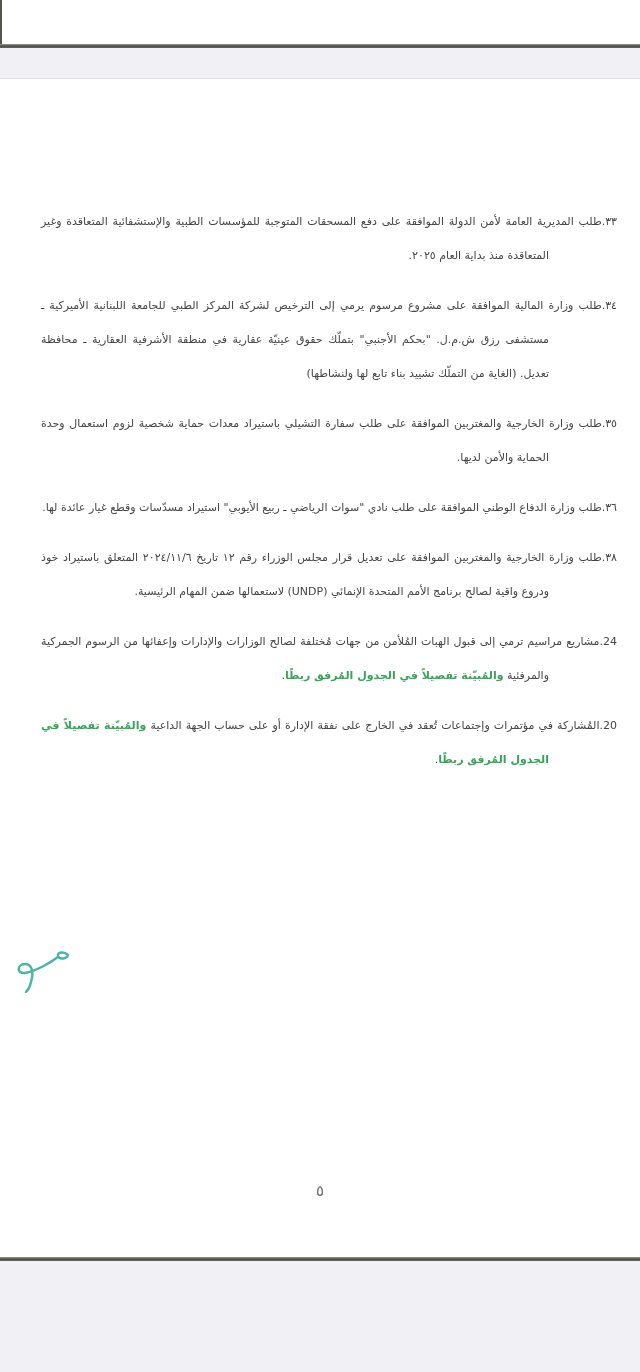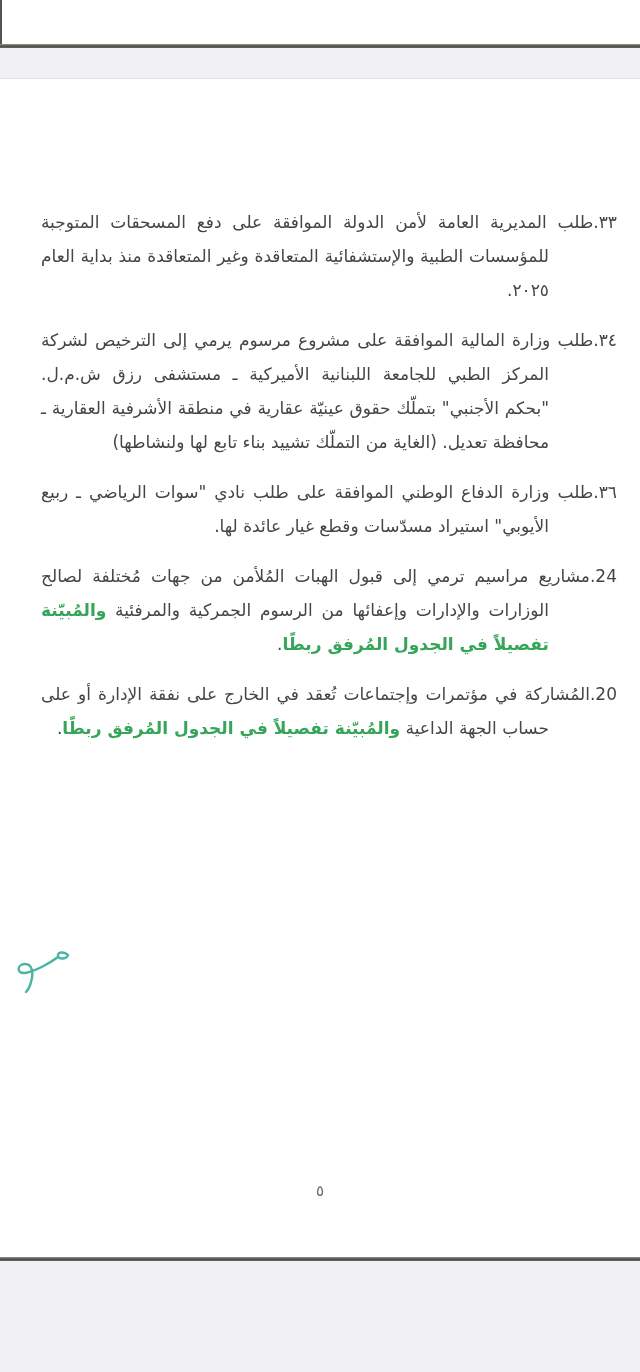--- a/index.html
+++ b/index.html
@@ -29,21 +29,21 @@
   .scan-band.top{top:48px;height:30px;border-bottom:1px solid #e3e3ea;}
   .scan-band.bottom{top:1261px;height:111px;}
   .corner-tick{
     position:absolute;left:0;top:0;width:2px;height:46px;
     background:#55554e;
   }
   .content{
     position:absolute;top:205px;right:23px;left:41px;
     direction:rtl;
     color:var(--text);
-    font-size:17px;line-height:34px;
+    font-size:11px;line-height:34px;
     text-align:justify;
   }
   .item{
     padding-right:68px;
     text-indent:-68px;
     margin:0 0 16px 0;
   }
   .num{white-space:nowrap;}
   .green-bold{color:var(--green);font-weight:bold;}
   .page-number{
@@ -60,24 +60,26 @@
 <div class="corner-tick"></div>
 <div class="edge-line top"></div>
 <div class="scan-band top"></div>
 
 <div class="content">
   <div>
   <div class="item"><span class="num">٣٣.</span><span class="body"><span>طلب المديرية العامة لأمن الدولة الموافقة على دفع المسحقات المتوجبة للمؤسسات الطبية والإستشفائية المتعاقدة وغير المتعاقدة منذ بداية العام ٢٠٢٥.</span></span></div>
 
   <div class="item"><span class="num">٣٤.</span><span class="body"><span>طلب وزارة المالية الموافقة على مشروع مرسوم يرمي إلى الترخيص لشركة المركز الطبي للجامعة اللبنانية الأميركية ـ مستشفى رزق ش.م.ل. "بحكم الأجنبي" بتملّك حقوق عينيّة عقارية في منطقة الأشرفية العقارية ـ محافظة تعديل. (الغاية من التملّك تشييد بناء تابع لها ولنشاطها)</span></span></div>
 
+  <div class="item"><span class="num">٣٥.</span><span class="body"><span>طلب وزارة الخارجية والمغتربين الموافقة على طلب سفارة التشيلي باستيراد معدات حماية شخصية لزوم استعمال وحدة الحماية والأمن لديها.</span></span></div>
 
   <div class="item"><span class="num">٣٦.</span><span class="body"><span>طلب وزارة الدفاع الوطني الموافقة على طلب نادي "سوات الرياضي ـ ربيع الأيوبي" استيراد مسدّسات وقطع غيار عائدة لها.</span></span></div>
 
 
+  <div class="item"><span class="num">٣٨.</span><span class="body"><span>طلب وزارة الخارجية والمغتربين الموافقة على تعديل قرار مجلس الوزراء رقم ١٢ تاريخ ٢٠٢٤/١١/٦ المتعلق باستيراد خوذ ودروع واقية لصالح برنامج الأمم المتحدة الإنمائي (UNDP) لاستعمالها ضمن المهام الرئيسية.</span></span></div>
 
   <div class="item"><span class="num">24.</span><span class="body"><span>مشاريع مراسيم ترمي إلى قبول الهبات المُلأمن من جهات مُختلفة لصالح الوزارات والإدارات وإعفائها من الرسوم الجمركية والمرفئية </span><span class="green-bold">والمُبيّنة تفصيلاً في الجدول المُرفق ربطًا</span><span>.</span></span></div>
 
   <div class="item"><span class="num">20.</span><span class="body"><span>المُشاركة في مؤتمرات وإجتماعات تُعقد في الخارج على نفقة الإدارة أو على حساب الجهة الداعية </span><span class="green-bold">والمُبيّنة تفصيلاً في الجدول المُرفق ربطًا</span><span>.</span></span></div>
 </div>
 </div>
 
 <svg class="pen-mark" viewBox="0 0 66 52" aria-hidden="true">
   <g fill="none" stroke="var(--pen)" stroke-width="2.4" stroke-linecap="round" opacity="0.85">
     <path d="M 60 11 C 56 7, 49 8, 50 12 C 51 16, 59 15, 60 11 Z"></path>

